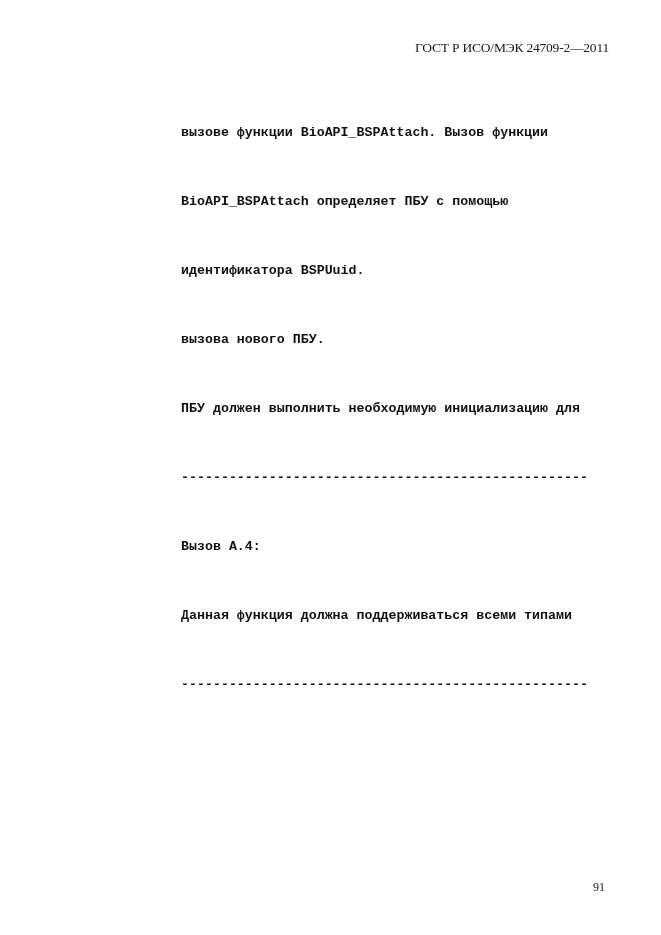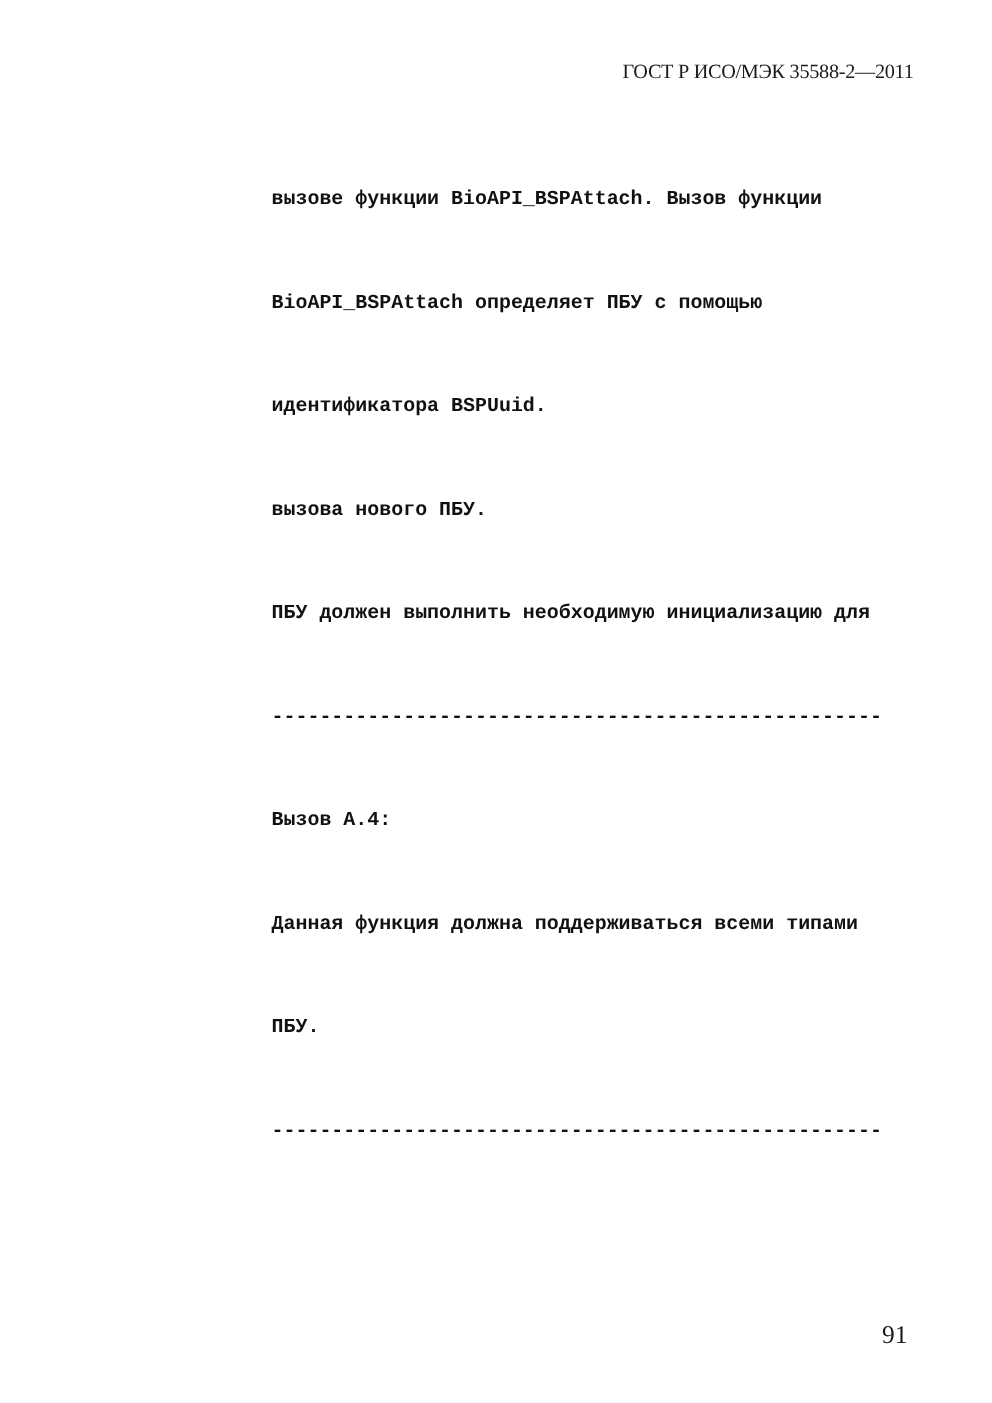--- a/index.html
+++ b/index.html
@@ -38,39 +38,38 @@
       height: 23px;
       display: block;
     }
     .line.indent { padding-left: 40px; }
     .line.sep { letter-spacing: 0; }
     .page-number {
       position: absolute;
       top: 880px;
       right: 56px;
       font-family: "Liberation Serif", serif;
-      font-size: 17px;
+      font-size: 12px;
       color: #1a1a1a;
     }
   </style>
 </head>
 <body>
 
-<div class="header">ГОСТ Р ИСО/МЭК 35588-2—2011</div>
+<div class="header">ГОСТ Р ИСО/МЭК 24709-2—2011</div>
 
 <div class="code">
   <span class="line indent">вызове функции BioAPI_BSPAttach. Вызов функции</span>
   <span class="line indent">BioAPI_BSPAttach определяет ПБУ с помощью</span>
   <span class="line indent">идентификатора BSPUuid.</span>
   <span class="line indent">вызова нового ПБУ.</span>
   <span class="line indent">ПБУ должен выполнить необходимую инициализацию для</span>
   <span class="line indent sep">---------------------------------------------------</span>
   <span class="line indent">Вызов А.4:</span>
   <span class="line indent">Данная функция должна поддерживаться всеми типами</span>
-  <span class="line indent">ПБУ.</span>
   <span class="line indent sep">---------------------------------------------------</span>
   
   
   
   
   
   
   
   
   

